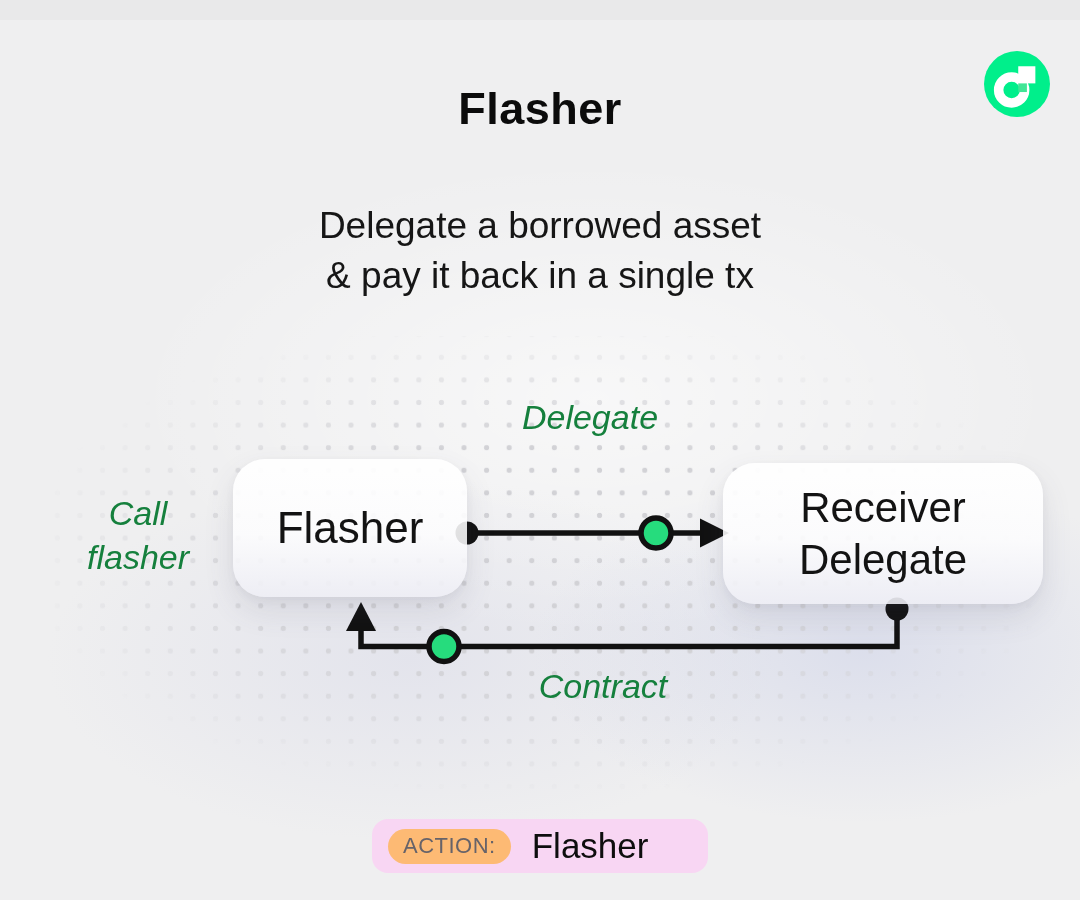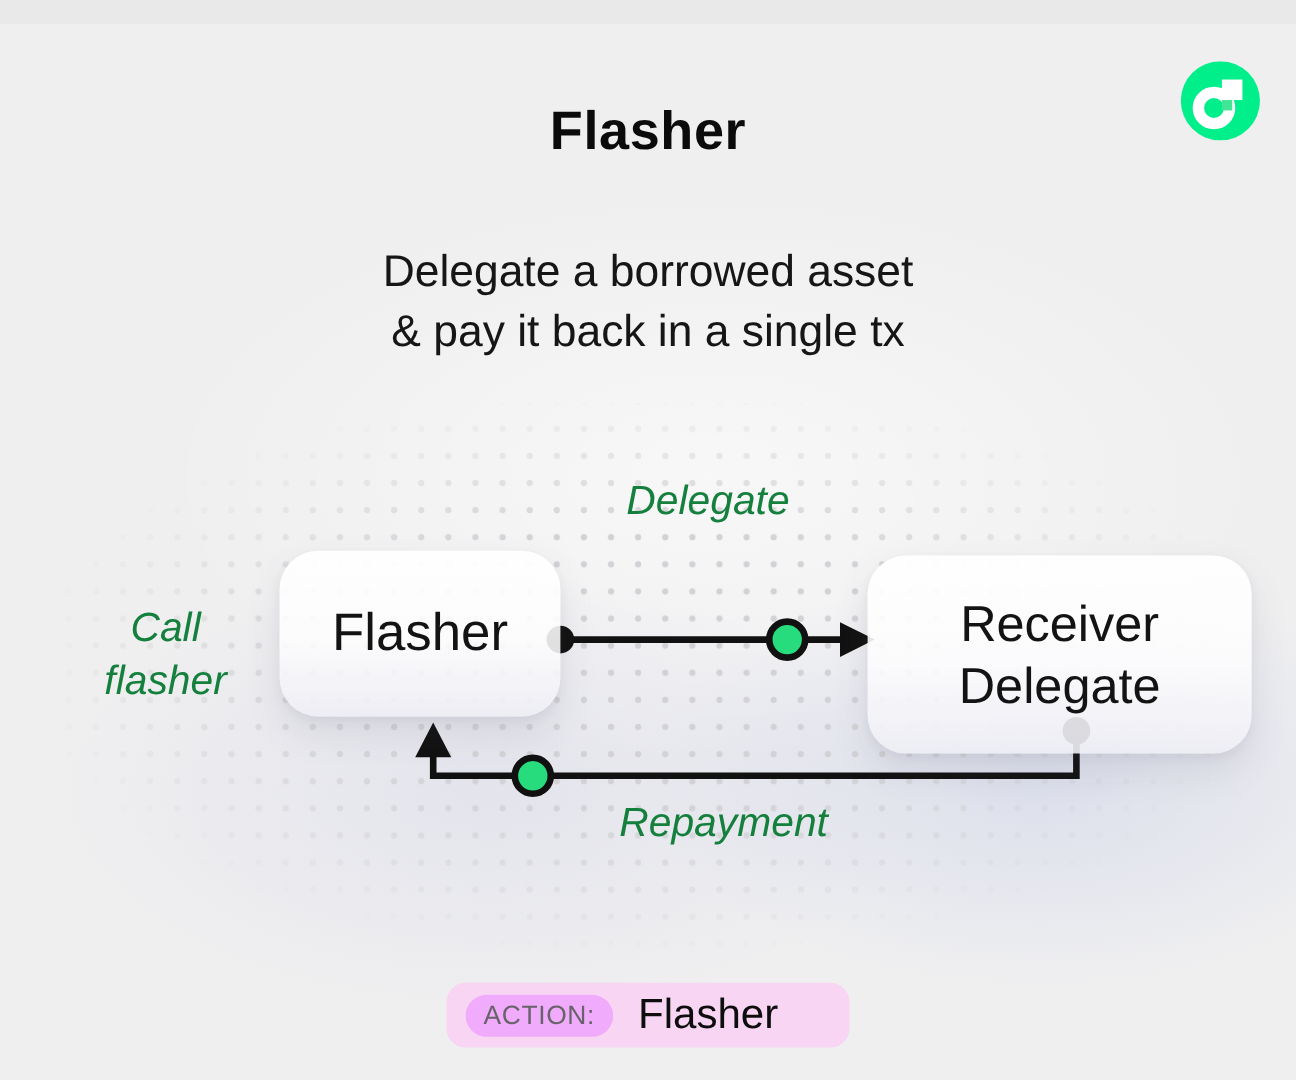--- a/index.html
+++ b/index.html
@@ -34,35 +34,35 @@
   }
   .logo{position:absolute;left:984px;top:31px;width:66px;height:66px;}
   .node{
     position:absolute;border-radius:32px;
     background:linear-gradient(180deg,rgba(255,255,255,0.95) 0%,rgba(253,253,254,0.88) 55%,rgba(238,238,245,0.9) 100%);
     box-shadow:0 14px 30px rgba(80,80,110,0.12),0 3px 8px rgba(80,80,110,0.06);
     display:flex;flex-direction:column;align-items:center;justify-content:center;
     text-align:center;color:#131313;
   }
   .node-flasher{left:233px;top:439px;width:234px;height:138px;font-size:44px;}
-  .node-receiver{left:723px;top:443px;width:320px;height:165px;font-size:42px;line-height:52px;}
+  .node-receiver{left:723px;top:443px;width:320px;height:141px;font-size:42px;line-height:52px;}
   .flow-label{
     position:absolute;font-style:italic;font-size:34px;line-height:44px;
     color:#15803d;text-align:center;
   }
-  .label-call{left:38px;top:481px;width:200px;}
+  .label-call{left:38px;top:471px;width:200px;}
   .label-delegate{left:470px;top:375px;width:240px;}
   .label-repayment{left:478px;top:644px;width:250px;}
   .arrows{position:absolute;inset:0;pointer-events:none;}
   .action-pill{
     position:absolute;left:372px;top:799px;width:336px;height:54px;
     background:#f8d6f3;border-radius:16px;display:flex;align-items:center;
   }
   .action-label{
-    margin-left:16px;background:#f0abfc;color:#676369;border-radius:18px;
+    margin-left:16px;background:#fdba74;color:#676369;border-radius:18px;
     height:35px;padding:0 15px;font-size:22px;letter-spacing:0.5px;
     display:flex;align-items:center;text-align:right;
   }
   .action-value{font-size:35px;color:#0e0e0e;margin-left:21px;}
 </style>
 </head>
 <body>
 
 <div class="canvas">
 
@@ -123,20 +123,20 @@
 
   <div class="flow-label label-call">
     <div>Call</div>
     <div>flasher</div>
   </div>
 
   <div class="flow-label label-delegate">
     <div>Delegate</div>
   </div>
 
-  <div class="flow-label label-repayment">Repayment</div>
+  <div class="flow-label label-repayment">Contract</div>
 
   <div class="action-pill">
     <div class="action-label">ACTION:</div>
     <div class="action-value">Flasher</div>
   </div>
 
 </div>
 
 </body></html>

